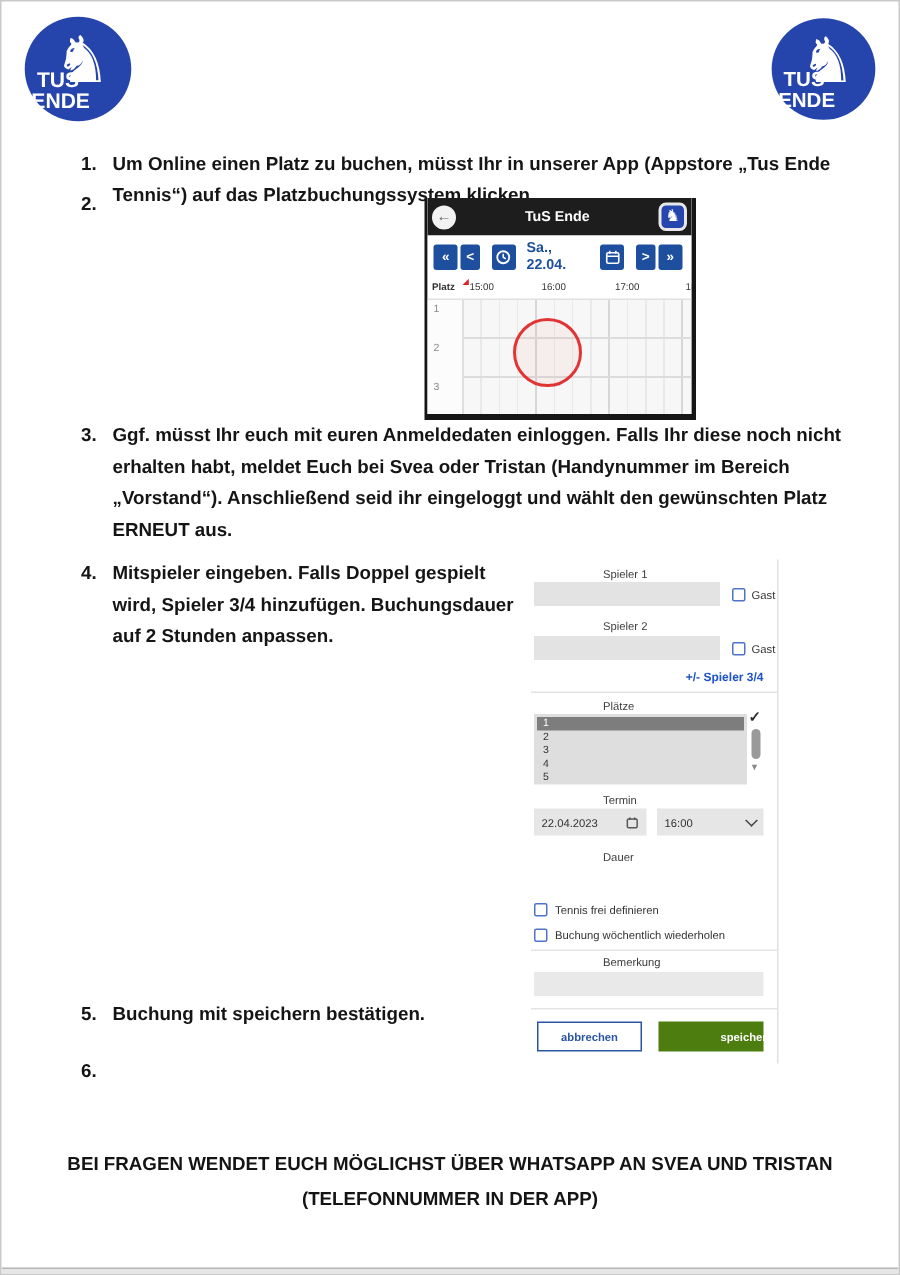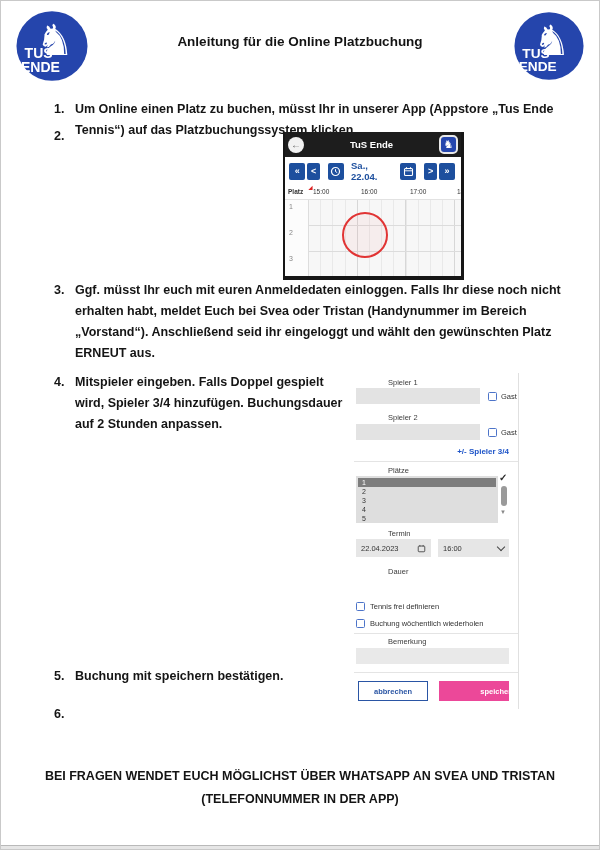--- a/index.html
+++ b/index.html
@@ -33,37 +33,37 @@
   .platz-col{position:absolute;left:0;top:0;width:24px;height:100%;background:#fcfcfc;border-right:1px solid #ddd;box-sizing:border-box;font-size:7px;color:#888;}
   .platz-col div{height:26px;padding:3px 0 0 4px;box-sizing:border-box;}
   .grid-area{position:absolute;left:24px;right:0;top:0;bottom:0;
     background-image:
       repeating-linear-gradient(to bottom,transparent 0 25px,#dcdcdc 25px 26px),
       repeating-linear-gradient(to right,transparent 0 47.75px,#d7d7d7 47.75px 48.75px),
       repeating-linear-gradient(to right,transparent 0 11.2px,#e9e9e9 11.2px 12.2px);}
   .sel-circle{position:absolute;left:57px;top:12px;width:46px;height:46px;border:2px solid #e13434;border-radius:50%;background:rgba(230,60,60,0.05);box-sizing:border-box;}
   
   .form{left:353px;top:372px;width:164px;height:336px;border-right:1px solid #e0e0e0;font-size:7.5px;color:#3c3c3c;}
-  .f-label{position:absolute;left:2px;padding-left:32px;}
+  .f-label{position:absolute;left:16px;padding-left:32px;}
   .f-input{position:absolute;left:2px;width:124px;height:16px;background:#e3e3e3;}
   .cb{position:absolute;width:9px;height:9px;border:1.5px solid #4d74c9;border-radius:1.5px;box-sizing:border-box;background:#fff;}
   .cb-label{position:absolute;color:#333;}
   .f-link{position:absolute;left:2px;width:153px;text-align:right;color:#1d54c8;font-size:8px;font-weight:bold;}
   .f-div{position:absolute;left:0;width:164px;height:1px;background:#e4e4e4;}
   .listbox{position:absolute;left:2px;top:103px;width:142px;height:47px;background:#dedede;overflow:hidden;}
   .lb-opt{height:9.2px;line-height:9.2px;padding-left:6px;font-size:7px;color:#333;}
   .lb-opt.sel{background:#7d7d7d;color:#fff;margin:1.5px 2px 0 2px;padding-left:4px;}
   .check-cur{position:absolute;left:145px;top:99px;font-size:10px;font-weight:bold;color:#2b2b2b;}
   .scroll-thumb{position:absolute;left:147px;top:113px;width:6px;height:20px;background:#9a9a9a;border-radius:3px;}
   .scroll-down{position:absolute;left:146px;top:136px;font-size:6px;color:#888;}
   .f-field{position:absolute;height:18px;background:#e6e6e6;display:flex;align-items:center;padding:0 5px;box-sizing:border-box;color:#333;}
   .chev{width:5px;height:5px;border-right:1.6px solid #444;border-bottom:1.6px solid #444;transform:rotate(45deg);margin-left:auto;margin-top:-2px;}
   .f-btn{position:absolute;top:308px;width:70px;height:20px;font-size:7.5px;font-weight:bold;display:flex;align-items:center;justify-content:center;box-sizing:border-box;}
   .btn-cancel{left:4px;background:#fff;border:1.5px solid #2a55a4;color:#2a55a4;}
-  .btn-save{left:85px;background:#ec4899;color:#fff;padding-left:48px;}
+  .btn-save{left:85px;background:#4d7c0f;color:#fff;padding-left:48px;}
   
   .bottom-strip{left:0;bottom:0;width:100%;height:4px;background:#e6e6e6;border-top:1px solid #b9b9b9;box-sizing:border-box;}
 </style>
 </head>
 <body>
 
 <div class="page">
 
   <div class="abs logo" style="left:14px;top:8px;">
     <svg width="74" height="74" viewBox="0 0 100 100">
@@ -75,21 +75,20 @@
   </div>
   <div class="abs logo" style="left:512px;top:9px;">
     <svg width="72" height="72" viewBox="0 0 100 100">
       <ellipse cx="50" cy="50" rx="48" ry="47" fill="#2545ac"></ellipse>
       <text x="28" y="62" font-size="58" fill="#ffffff">♞</text>
       <text x="13" y="66" font-size="19" font-weight="bold" fill="#ffffff">TUS</text>
       <text x="8" y="85" font-size="19" font-weight="bold" fill="#ffffff">ENDE</text>
     </svg>
   </div>
 
-  <div class="abs doc-title">Anleitung für die Online Platzbuchung</div>
 
   <div class="abs step" style="left:53px;top:98px;width:507px;">
     <span class="num">1.</span>
     <span class="txt">Um Online einen Platz zu buchen, müsst Ihr in unserer App (Appstore „Tus Ende
 Tennis“) auf das Platzbuchungssystem klicken.</span>
   </div>
   <div class="abs step" style="left:53px;top:125px;width:260px;">
     <span class="num">2.</span>
   </div>
   <div class="abs step" style="left:53px;top:279px;width:512px;">

